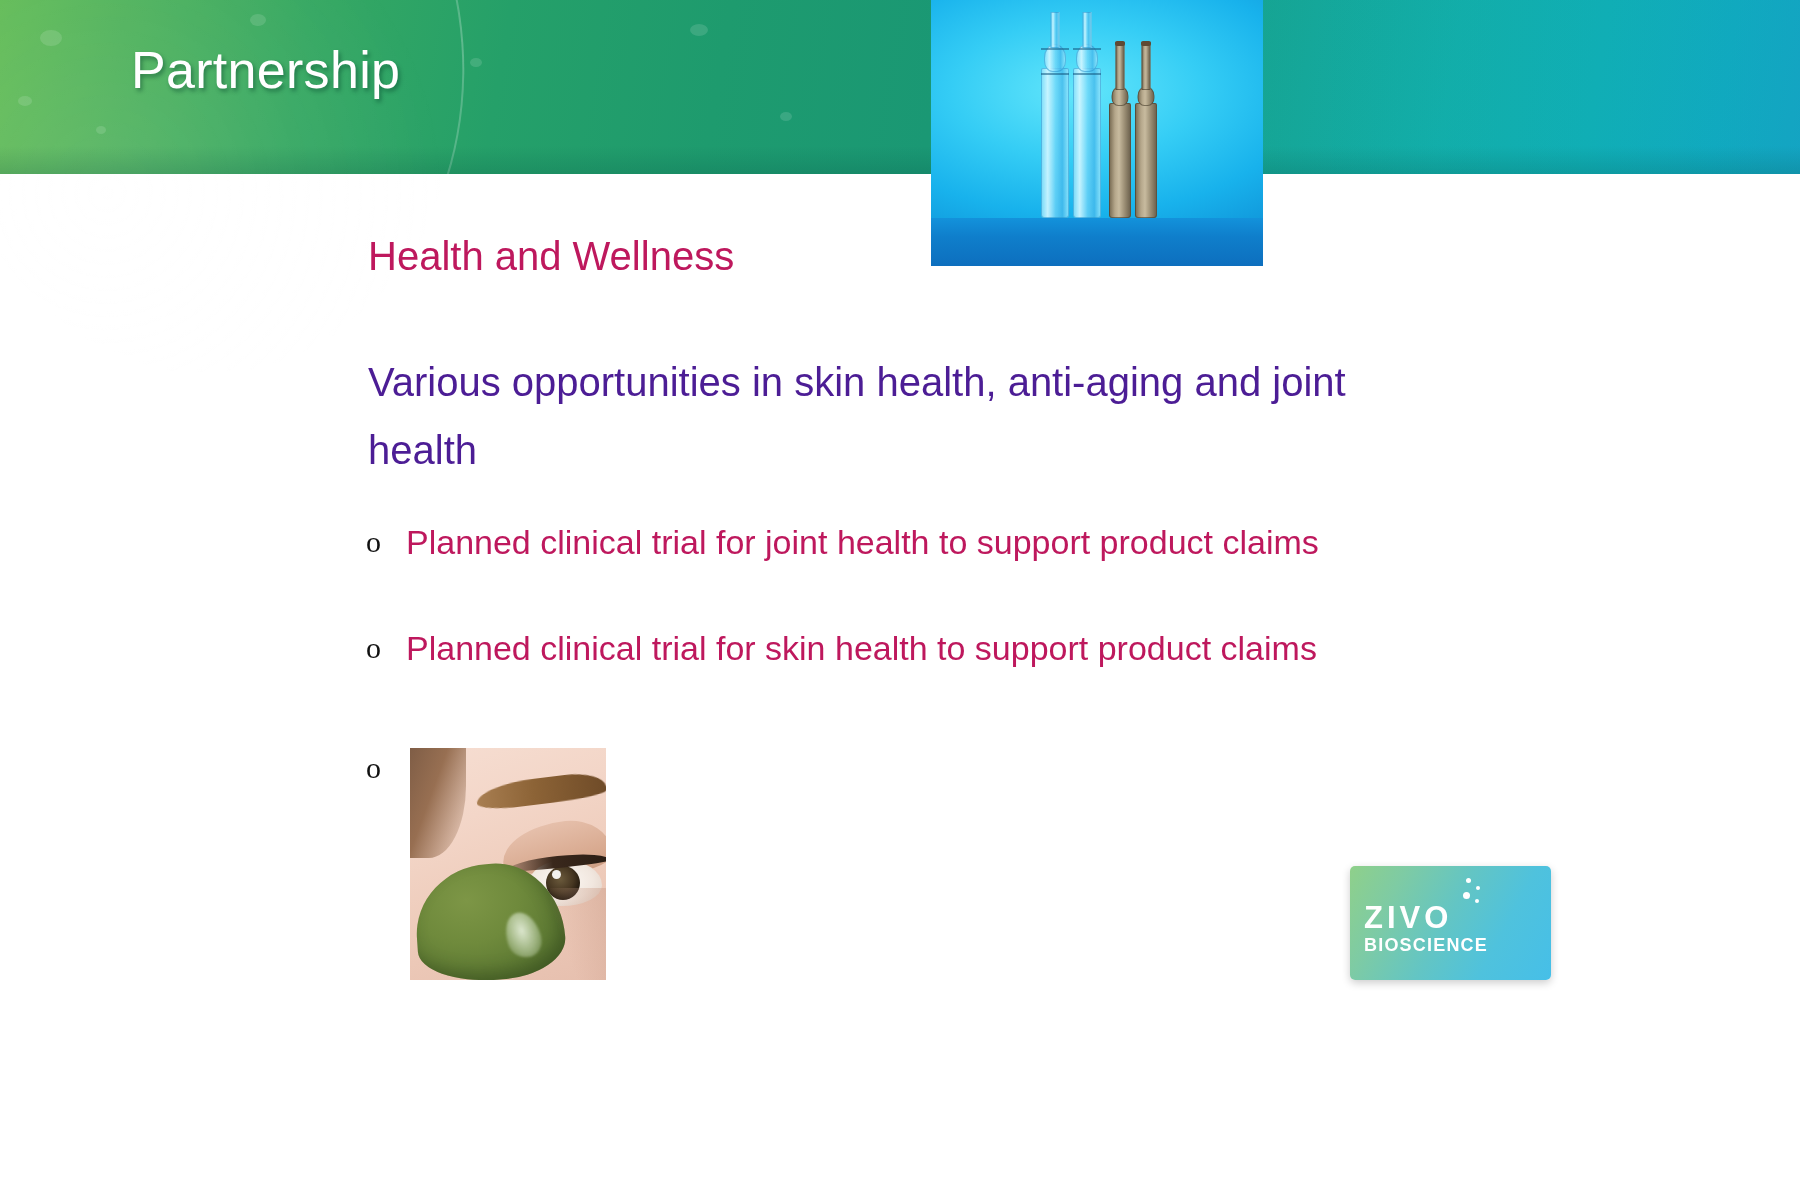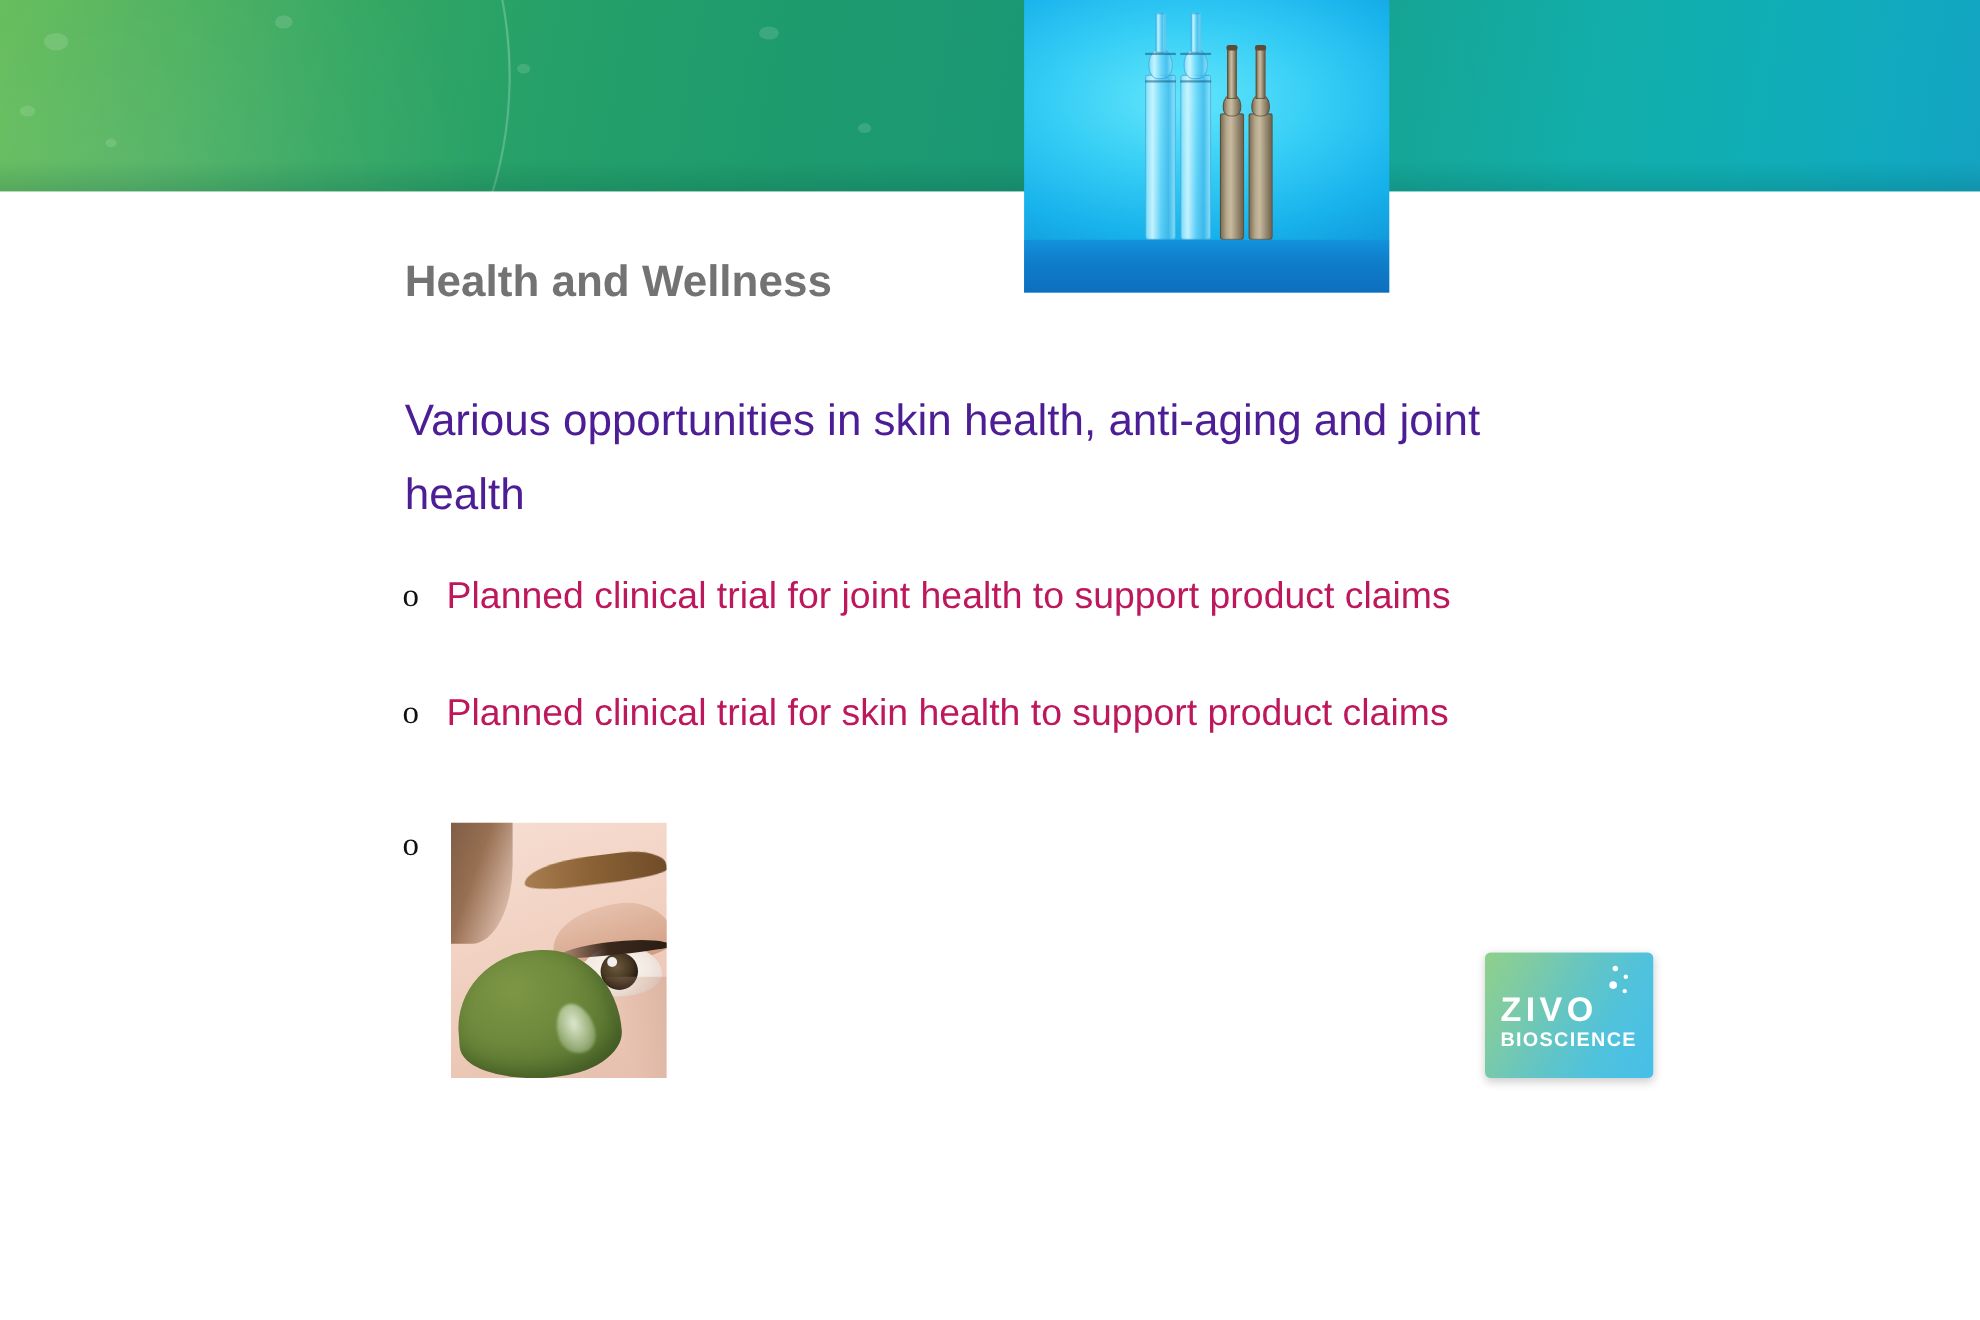--- a/index.html
+++ b/index.html
@@ -173,22 +173,22 @@
     height: 2px;
     background: rgba(20,90,130,0.55);
   }
 
   
   .subhead {
     position: absolute;
     left: 368px;
     top: 234px;
     font-size: 40px;
-    color: #737373;
-    font-weight: 700;
+    color: #be185d;
+    font-weight: 400;
     white-space: nowrap;
   }
   .lead {
     position: absolute;
     left: 368px;
     top: 348px;
     width: 1010px;
     font-size: 40px;
     line-height: 68px;
     color: #4c1d95;
@@ -346,20 +346,21 @@
   .logo {
     position: absolute;
     left: 1350px;
     top: 866px;
     width: 153px;
     height: 114px;
     border-radius: 5px;
     background: linear-gradient(118deg, #8fd08a 0%, #7ecba4 22%, #63c5c4 48%, #4fc2dd 72%, #46bfe8 100%);
     box-shadow: 0 3px 9px rgba(0,0,0,0.20);
     overflow: hidden;
+    padding-left: 48px;
   }
   .logo-inner {
     position: absolute;
     left: 0; top: 0; right: 0; bottom: 0;
   }
   .logo-word {
     position: absolute;
     left: 14px;
     top: 36px;
     font-size: 31px;
@@ -399,20 +400,21 @@
     <div class="speck" style="left:18px;  top:96px;  width:14px; height:10px;"></div>
     <div class="speck" style="left:96px;  top:126px; width:10px; height:8px;"></div>
     <div class="speck" style="left:250px; top:14px;  width:16px; height:12px;"></div>
     <div class="speck" style="left:470px; top:58px;  width:12px; height:9px;"></div>
     <div class="speck" style="left:690px; top:24px;  width:18px; height:12px;"></div>
     <div class="speck" style="left:780px; top:112px; width:12px; height:9px;"></div>
     <div class="dark-wash"></div>
     <div class="bottom-shade"></div>
   </div>
 
+  <div class="slide-title">Partnership</div>
 
   <div class="ampoule-photo">
     <div class="floor"></div>
 
     <div class="amp amp-clear" style="left:110px; width:28px; height:200px;">
       <div class="body" style="height:150px;"></div>
       <div class="bulb" style="bottom:146px; width:22px; height:28px;"></div>
       <div class="neck" style="bottom:170px; width:9px; height:36px;"></div>
       <div class="score" style="bottom:168px;"></div>
       <div class="score" style="bottom:143px;"></div>

